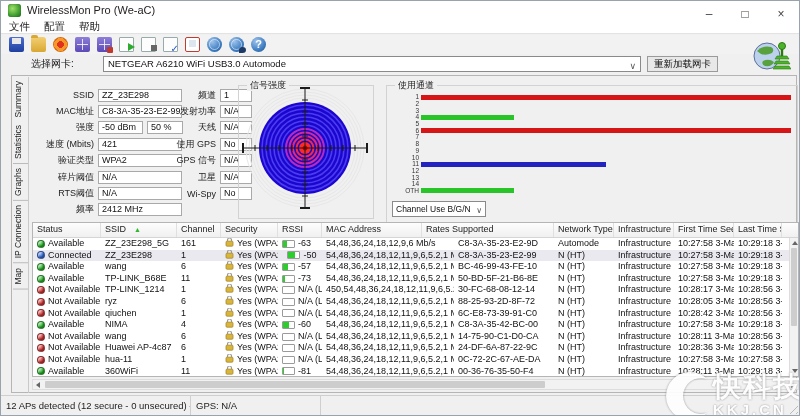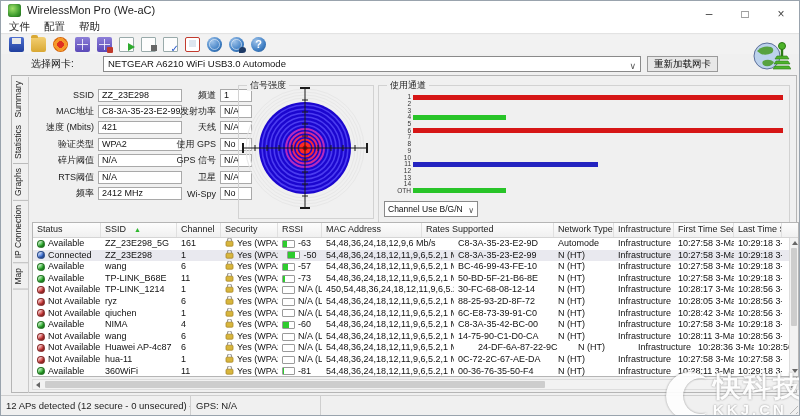--- a/index.html
+++ b/index.html
@@ -60,21 +60,21 @@
   .fields-right .field-label { width:52px; }
   .field-box { height:13px; background:#fff; border:1px solid #a9a9a9; font-size:9px; color:#111; line-height:11px; padding-left:3px; overflow:hidden; white-space:nowrap; }
   .fields-left .field-box { width:84px; }
   .fields-left .field-box.half1 { width:45px; }
   .fields-left .field-box.half2 { width:36px; }
   .fields-right .field-box { width:32px; }
   
   .subgroup { position:absolute; border:1px solid #d2d2d2; }
   .subgroup-label { position:absolute; top:-6px; left:8px; background:#f0f0f0; font-size:9px; color:#222; padding:0 3px; line-height:11px; }
   .signal-group { left:226px; top:9px; width:136px; height:134px; }
-  .channel-group { left:366px; top:9px; width:412px; height:138px; }
+  .channel-group { left:374px; top:9px; width:412px; height:138px; }
   
   .ch-rows { position:absolute; left:4px; top:8px; right:6px; }
   .ch-row { display:flex; align-items:center; height:6.7px; }
   .ch-label { width:30px; font-size:6.5px; line-height:6px; color:#333; text-align:right; padding-right:2px; }
   .ch-bar-area { flex:1; height:5px; position:relative; }
   .ch-bar { position:absolute; left:0; top:0; height:5px; }
   .ch-dropdown { position:absolute; left:5px; bottom:5px; width:94px; height:16px; background:#fff; border:1px solid #8a8a8a; font-size:8.5px; line-height:14px; padding-left:3px; color:#111; }
   .ch-dropdown .chev { position:absolute; right:3px; top:2px; font-size:8px; color:#555; }
   
   .ap-table { position:absolute; left:20px; top:146px; width:767px; height:155px; background:#fff; border:1px solid #b5b5b5; overflow:hidden; }
@@ -180,20 +180,25 @@
       </div>
 
     <div class="fields-left" id="fields-left">
         <div class="field-row">
           <span class="field-label">SSID</span>
           <div class="field-box">ZZ_23E298</div>
         </div>
         <div class="field-row">
           <span class="field-label">MAC地址</span>
           <div class="field-box">C8-3A-35-23-E2-99</div>
+        </div>
+        <div class="field-row">
+          <span class="field-label">强度</span>
+          <div class="field-box half1">-50 dBm</div>
+          <div class="field-box half2">50 %</div>
         </div>
         <div class="field-row">
           <span class="field-label">速度 (Mbits)</span>
           <div class="field-box">421</div>
         </div>
         <div class="field-row">
           <span class="field-label">验证类型</span>
           <div class="field-box">WPA2</div>
         </div>
         <div class="field-row">
@@ -637,21 +642,21 @@
                   <path d="M2.5 4.2 V3 a2 2 0 0 1 4 0 V4.2" fill="none" stroke="#9a9a9a" stroke-width="1.2"></path>
                   <rect x="1" y="4.2" width="7" height="5" rx="1" fill="#d8b63c" stroke="#a8862a" stroke-width="0.8"></rect>
                 </svg></span>
               <span>Yes (WPA2)</span>
             </div>
             <div class="ap-cell" style="width: 44px;">
               <span class="rssi-box"></span>
               <span>N/A (L...</span>
             </div>
             <div class="ap-cell" style="width: 132px;">54,48,36,24,18,12,11,9,6,5.2,1 Mb/s</div>
-            <div class="ap-cell" style="width: 100px; margin-left: 20px;">24-DF-6A-87-22-9C</div>
+            <div class="ap-cell" style="width: 100px;">24-DF-6A-87-22-9C</div>
             <div class="ap-cell" style="width: 60px;">N (HT)</div>
             <div class="ap-cell" style="width: 60px;">Infrastructure mo...</div>
             <div class="ap-cell" style="width: 60px;">10:28:36 3-May-...</div>
             <div class="ap-cell" style="width: 48px;">10:28:56 3-May-...</div>
           </div>
           <div class="ap-row">
             <div class="ap-cell" style="width: 68px;">
               <span class="dot" style="background: radial-gradient(circle at 35% 30%, rgba(255, 255, 255, 0.533), transparent 50%), rgb(210, 59, 59);"></span>
               <span>Not Available</span>
             </div>

